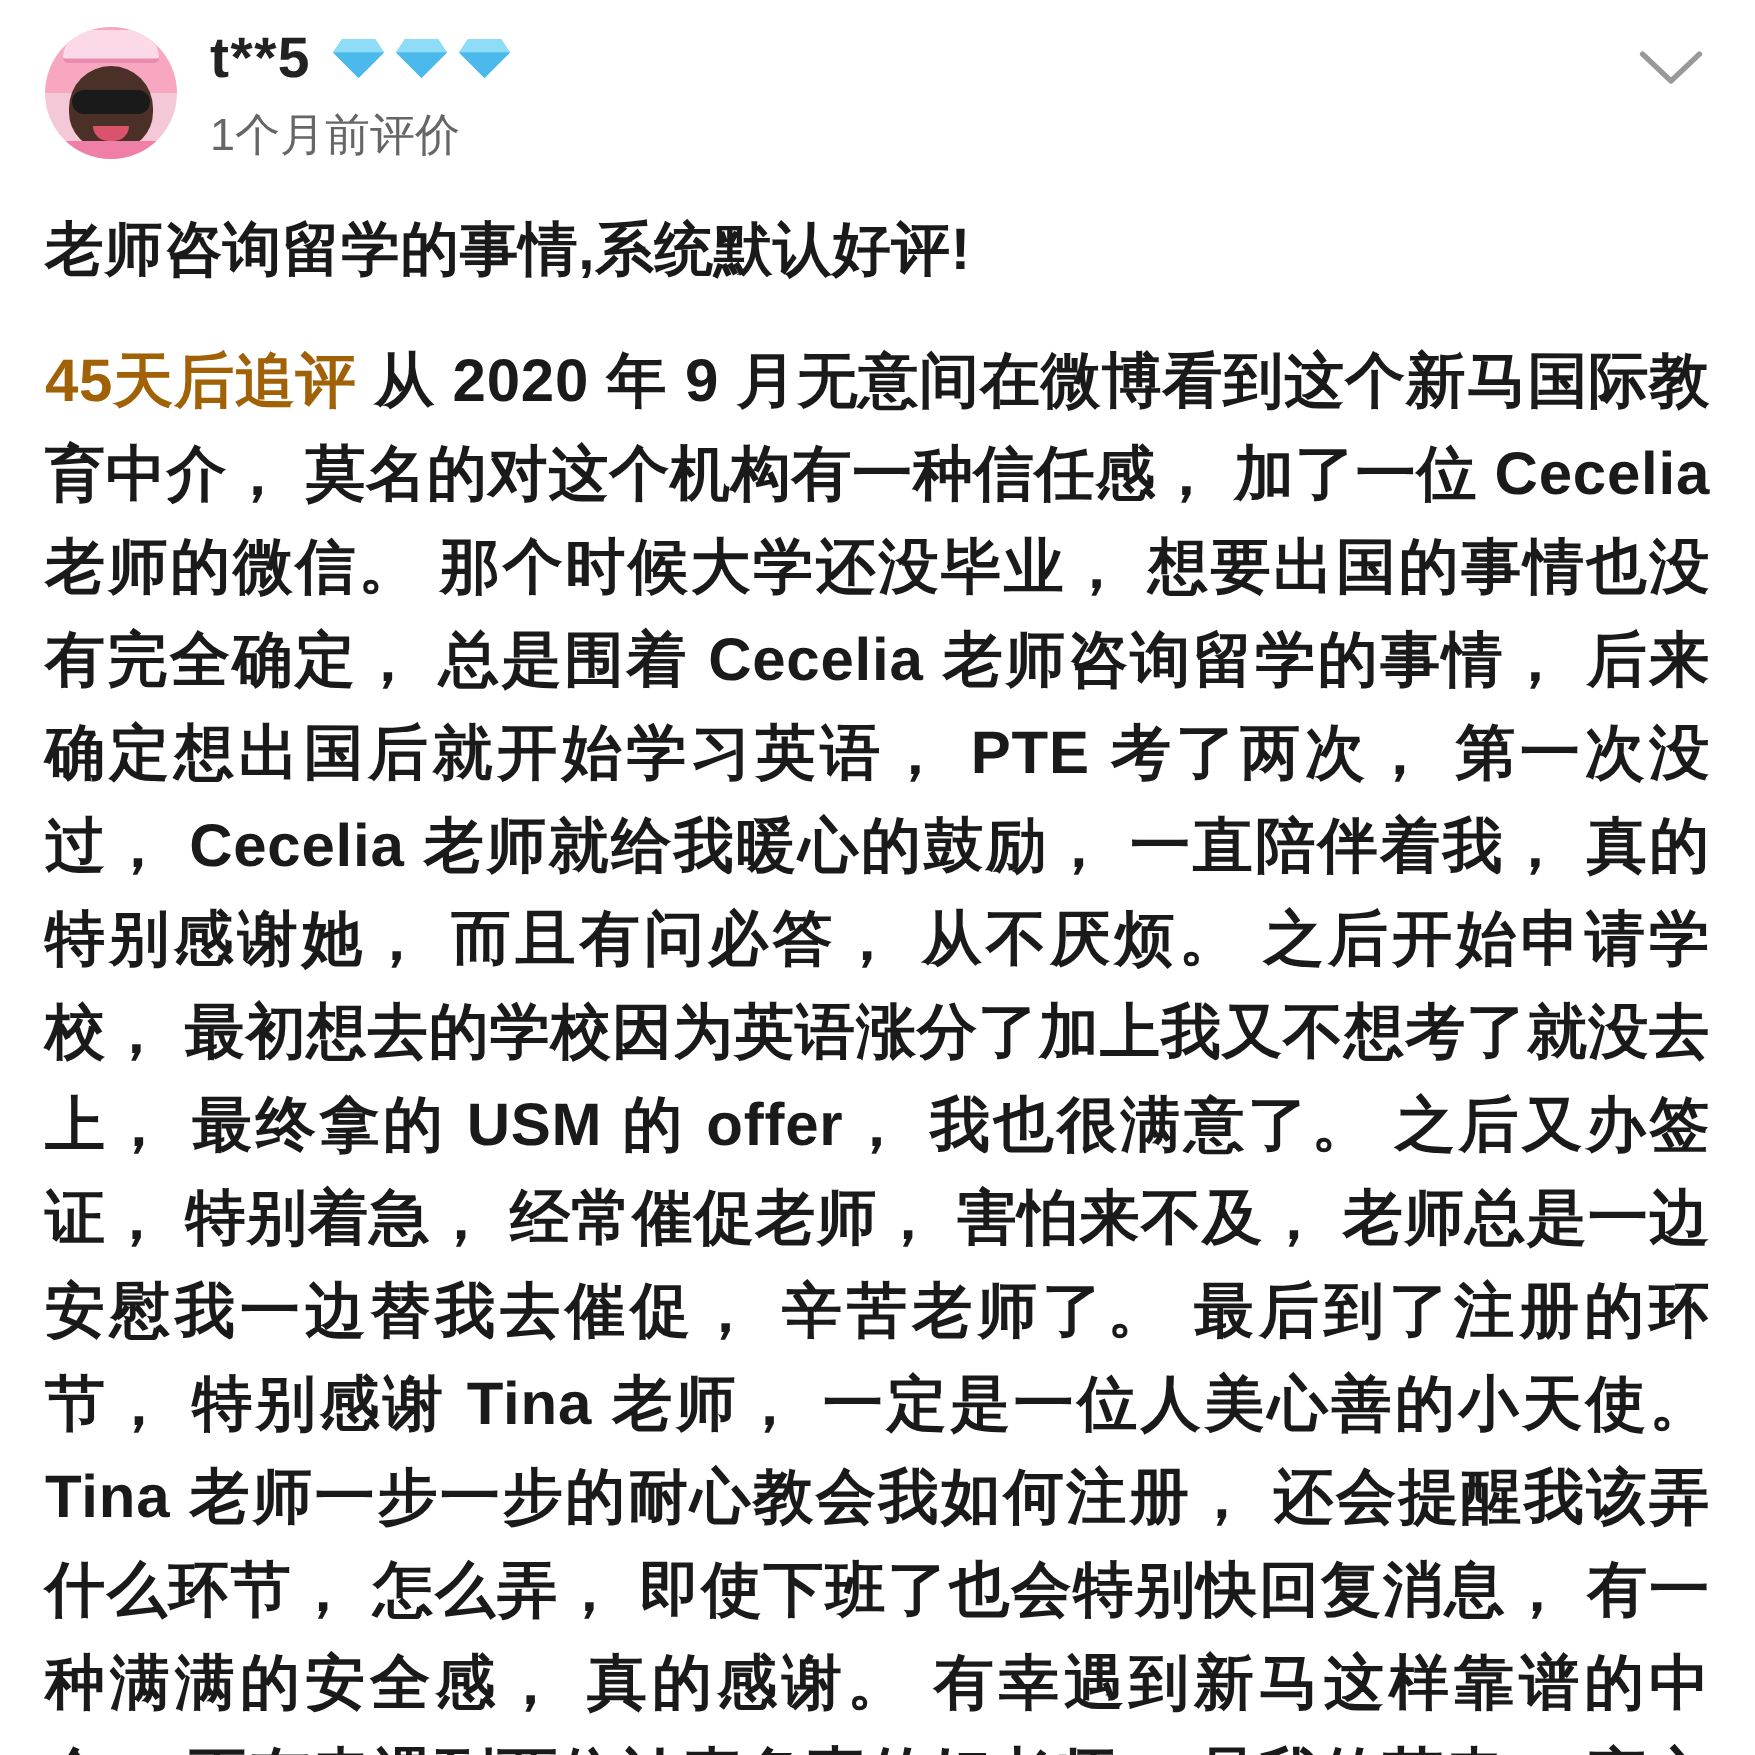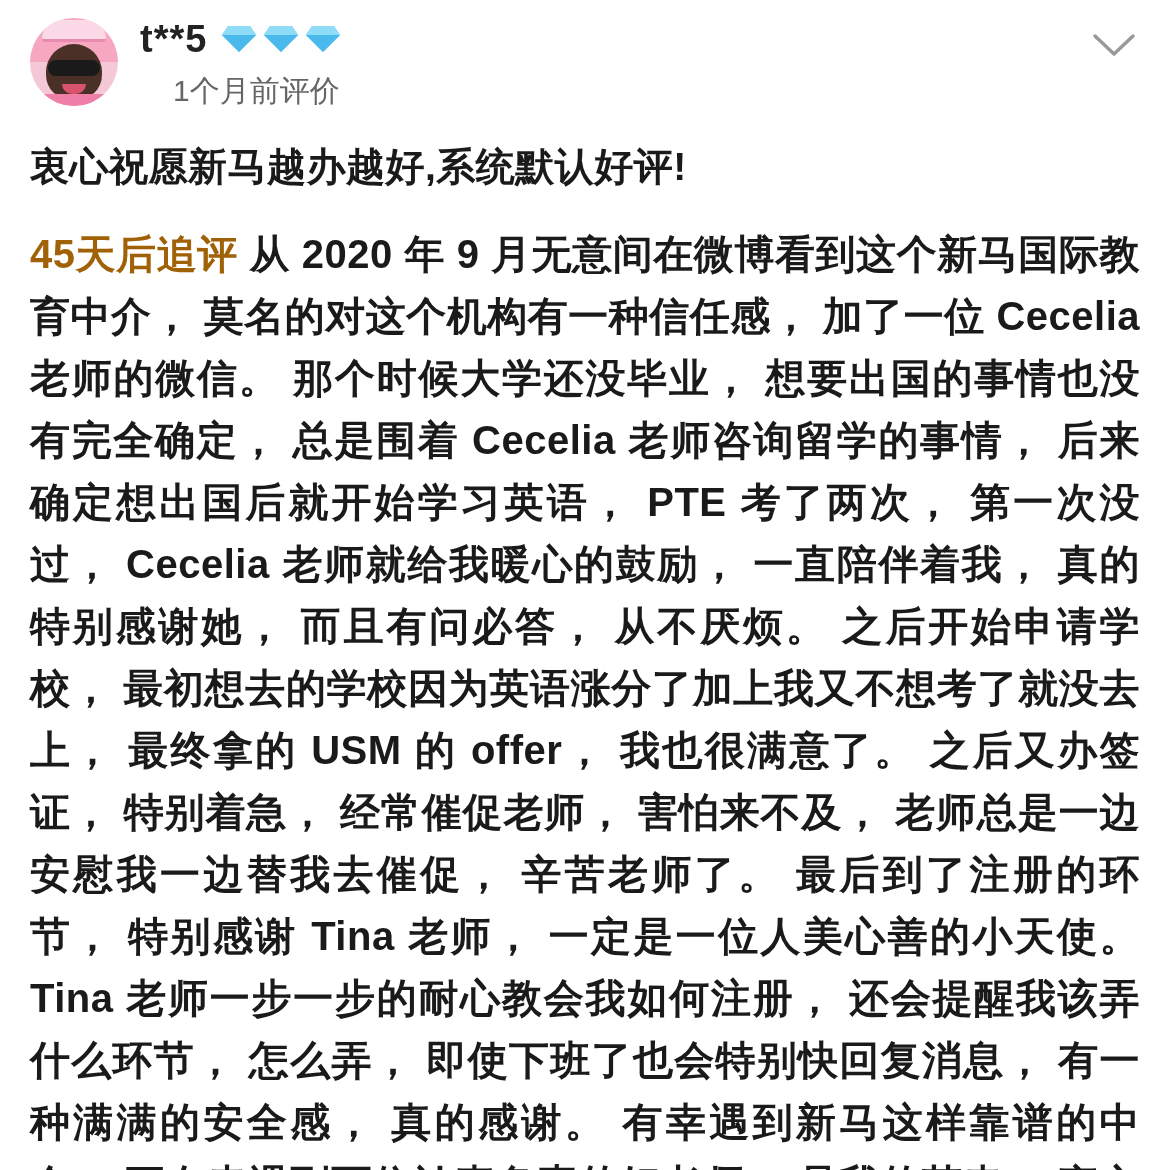--- a/index.html
+++ b/index.html
@@ -105,21 +105,20 @@
     width: 36px;
     height: 30px;
     position: relative;
   }
   .diamond svg { display: block; }
   .timestamp {
     margin-top: 18px;
     font-size: 30px;
     color: #666666;
     line-height: 1;
-    margin-left: 33px;
   }
   .chevron {
     position: absolute;
     right: 34px;
     top: 32px;
     width: 44px;
     height: 26px;
   }
   .chevron svg { display: block; }
   .body {
@@ -195,20 +194,20 @@
 
     <div class="chevron">
       <svg width="44" height="26" viewBox="0 0 44 26">
         <polyline points="3,4 22,22 41,4" fill="none" stroke="#999999" stroke-width="3.5" stroke-linecap="round" stroke-linejoin="round"></polyline>
       </svg>
     </div>
 
   </div>
 
   <div class="body">
-    <div class="first-comment">衷心祝愿新马越办越好,系统默认好评!</div>
+    <div class="first-comment">老师咨询留学的事情,系统默认好评!</div>
 
     <div class="followup">
       <span class="followup-label">45天后追评</span><span> 从 2020 年 9 月无意间在微博看到这个新马国际教育中介， 莫名的对这个机构有一种信任感， 加了一位 Cecelia 老师的微信。 那个时候大学还没毕业， 想要出国的事情也没有完全确定， 总是围着 Cecelia 老师咨询留学的事情， 后来确定想出国后就开始学习英语， PTE 考了两次， 第一次没过， Cecelia 老师就给我暖心的鼓励， 一直陪伴着我， 真的特别感谢她， 而且有问必答， 从不厌烦。 之后开始申请学校， 最初想去的学校因为英语涨分了加上我又不想考了就没去上， 最终拿的 USM 的 offer， 我也很满意了。 之后又办签证， 特别着急， 经常催促老师， 害怕来不及， 老师总是一边安慰我一边替我去催促， 辛苦老师了。 最后到了注册的环节， 特别感谢 Tina 老师， 一定是一位人美心善的小天使。 Tina 老师一步一步的耐心教会我如何注册， 还会提醒我该弄什么环节， 怎么弄， 即使下班了也会特别快回复消息， 有一种满满的安全感， 真的感谢。 有幸遇到新马这样靠谱的中介， 更有幸遇到两位认真负责的好老师， 是我的荣幸， 衷心祝愿新马越办越好， 祝愿两位老师万事胜意！ </span>
     </div>
   </div>
 
 </div>
 
 </body></html>

